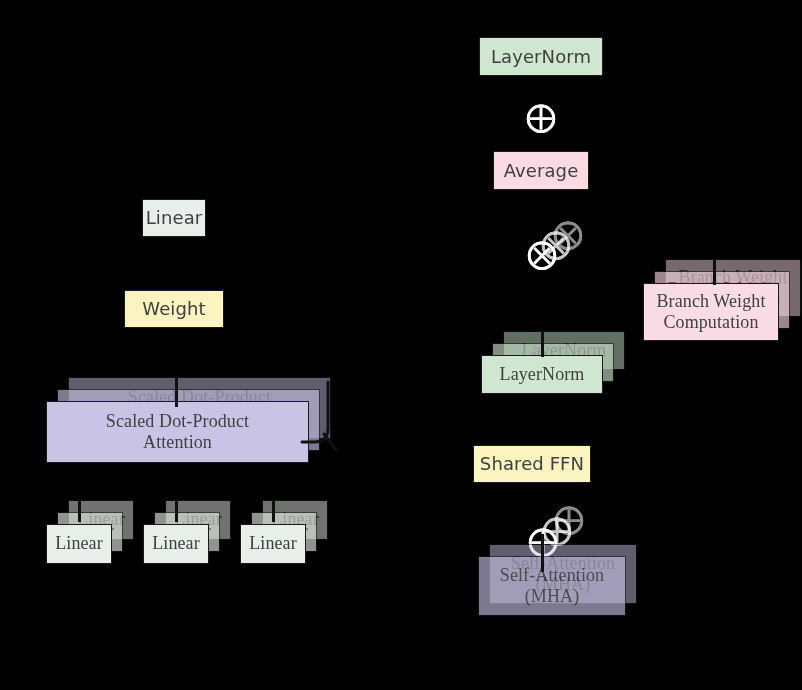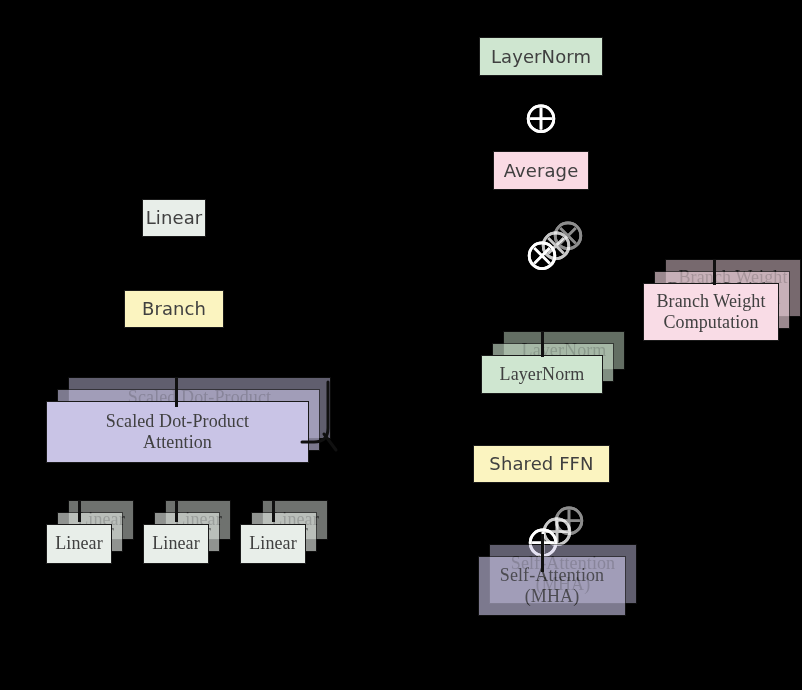--- a/index.html
+++ b/index.html
@@ -48,21 +48,21 @@
   .edge.v{width:3px;}
   .curve{position:absolute;}
 </style>
 </head>
 <body>
 
 <div id="canvas">
 
   <div class="node" style="left:142px;top:199px;width:64px;height:38px;background:#e8eee9;">Linear</div>
 
-  <div class="node" style="left:124px;top:290px;width:100px;height:38px;background:#fbf4c0;">Branch</div>
+  <div class="node" style="left:124px;top:290px;width:100px;height:38px;background:#fbf4c0;">Weight</div>
 
   <div class="stack" style="left:46px;top:377px;width:285px;height:85px;padding-left:40px;">
     <div class="node ghost" style="transform:translate(22px,0px);width:263px;height:62px;background:#c9c4e6;">Scaled Dot-Product
 Attention</div>
     <div class="node ghost2" style="transform:translate(11px,12px);width:263px;height:62px;background:#c9c4e6;">Scaled Dot-Product
 Attention</div>
     <div class="node" style="transform:translate(0px,24px);width:263px;height:62px;background:#c9c4e6;">Scaled Dot-Product
 Attention</div>
   </div>
 
@@ -114,21 +114,21 @@
   <div class="stack" style="left:643px;top:259px;width:158px;height:82px;">
     <div class="node ghost" style="transform:translate(22px,0px);width:136px;height:58px;background:#f9dce6;">Branch Weight
 Computation</div>
     <div class="node ghost2" style="transform:translate(11px,12px);width:136px;height:58px;background:#f9dce6;">Branch Weight
 Computation</div>
     <div class="node" style="transform:translate(0px,24px);width:136px;height:58px;background:#f9dce6;">Branch Weight
 Computation</div>
   </div>
   <div class="edge v" style="left:713px;top:259px;width:3px;height:26px;"></div>
 
-  <div class="node" style="left:473px;top:445px;width:137px;height:38px;background:#fbf4c0;">Shared FFN</div>
+  <div class="node" style="left:473px;top:445px;width:118px;height:38px;background:#fbf4c0;">Shared FFN</div>
 
   <div class="op dim1" style="left:554px;top:504px;width:30px;height:32px;">⨁</div>
   <div class="op dim2" style="left:542px;top:515px;width:30px;height:32px;">⨁</div>
   <div class="op" style="left:528px;top:526px;width:30px;height:32px;">⨁</div>
 
   <div class="stack" style="left:467px;top:544px;width:170px;height:84px;">
     <div class="node ghost" style="transform:translate(22px,0px);width:148px;height:60px;background:#c9c4e6;">Self-Attention
 (MHA)</div>
     <div class="node ghost2" style="transform:translate(11px,12px);width:148px;height:60px;background:#c9c4e6;">Self-Attention
 (MHA)</div>

